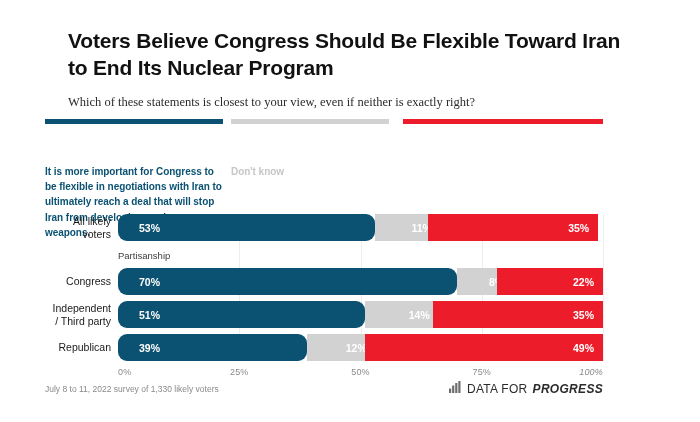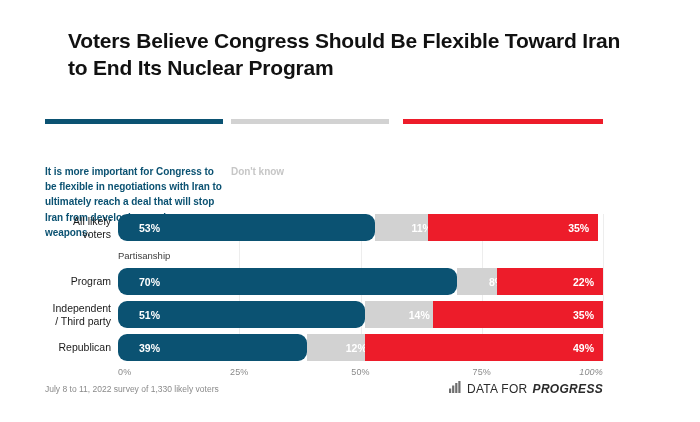--- a/index.html
+++ b/index.html
@@ -185,20 +185,21 @@
   .brand-mark { display: block; }
   .brand-bold { font-weight: bold; font-style: italic; }
 </style>
 </head>
 <body>
 
 <div class="page">
 
   <div class="header">
     <h1 class="chart-title">Voters Believe Congress Should Be Flexible Toward Iran to End Its Nuclear Program</h1>
+    <p class="chart-subtitle">Which of these statements is closest to your view, even if neither is exactly right?</p>
   </div>
 
   <div class="legend">
     <div class="legend-col left">
       <div class="legend-swatch" style="background:#0b5272;"></div>
       <div class="legend-text" style="color:#0b5272;">It is more important for Congress to be flexible in negotiations with Iran to ultimately reach a deal that will stop Iran from developing nuclear weapons.</div>
     </div>
     <div class="legend-col mid">
       <div class="legend-swatch" style="background:#d2d2d2;"></div>
       <div class="legend-text" style="color:#c6c6c6;">Don't know</div>
@@ -226,21 +227,21 @@
           <div class="seg left-val" style="background:#0b5272; width:53%;">53%</div>
           <div class="seg mid-val" style="background:#d2d2d2; width:11%;">11%</div>
           <div class="seg right-val" style="background:#ed1c2a; width:35%;">35%</div>
         </div>
       </div>
 
       <div class="group-label">Partisanship</div>
 
       <div class="row">
         <div class="row-label">
-          <div>Program</div>
+          <div>Congress</div>
         </div>
         <div class="bar">
           <div class="seg left-val" style="background:#0b5272; width:70%;">70%</div>
           <div class="seg mid-val" style="background:#d2d2d2; width:8%;">8%</div>
           <div class="seg right-val" style="background:#ed1c2a; width:22%;">22%</div>
         </div>
       </div>
 
       <div class="row">
         <div class="row-label">

